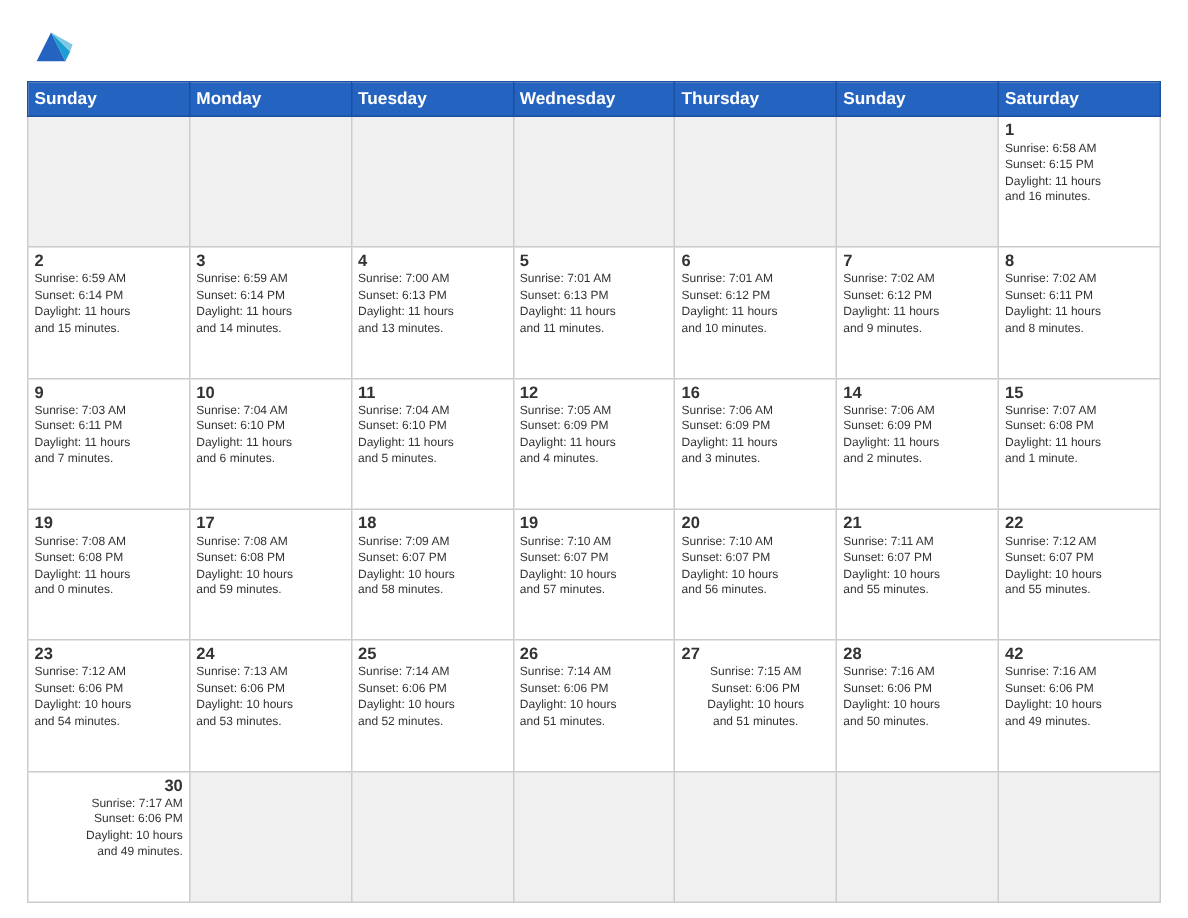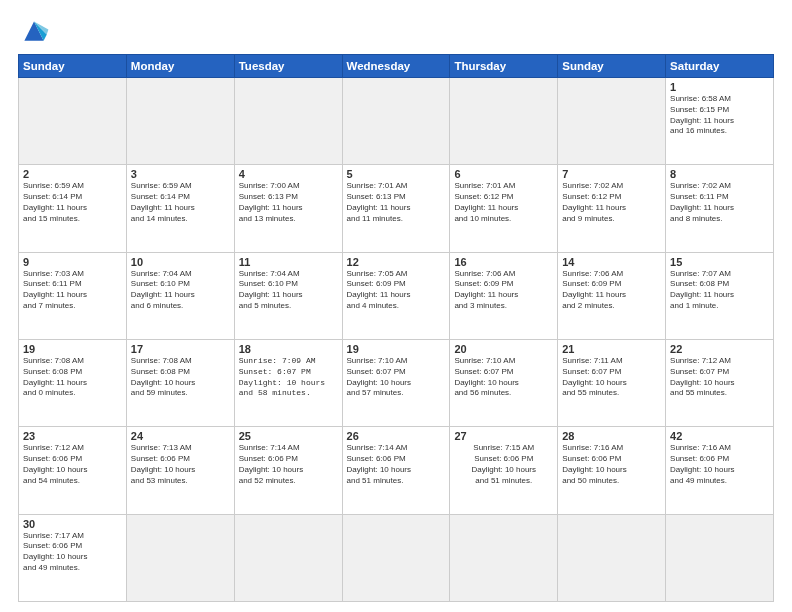--- a/index.html
+++ b/index.html
@@ -87,20 +87,21 @@
       display: block;
       margin-bottom: 1px;
     }
     .day-info {
       font-size: 8px;
       line-height: 1.35;
       color: #333;
     }
     .last-row td {
       height: 60px;
+      text-align: right;
     }
   </style>
 </head>
 <body>
 
 <div class="page">
   <div class="header">
     <div class="logo">
       <svg class="logo-icon" viewBox="0 0 40 34" xmlns="http://www.w3.org/2000/svg">
         <polygon points="8,28 20,4 32,28" fill="#2563c0"></polygon>
@@ -257,21 +258,21 @@
           </td>
           <td>
             <span class="day-num">17</span>
             <div class="day-info" style="white-space: pre-line;">Sunrise: 7:08 AM
 Sunset: 6:08 PM
 Daylight: 10 hours
 and 59 minutes.</div>
           </td>
           <td>
             <span class="day-num">18</span>
-            <div class="day-info" style="white-space: pre-line; font-family: Liberation Mono, monospace;">Sunrise: 7:09 AM
+            <div class="day-info" style="white-space: pre-line;">Sunrise: 7:09 AM
 Sunset: 6:07 PM
 Daylight: 10 hours
 and 58 minutes.</div>
           </td>
           <td>
             <span class="day-num">19</span>
             <div class="day-info" style="white-space: pre-line;">Sunrise: 7:10 AM
 Sunset: 6:07 PM
 Daylight: 10 hours
 and 57 minutes.</div>

